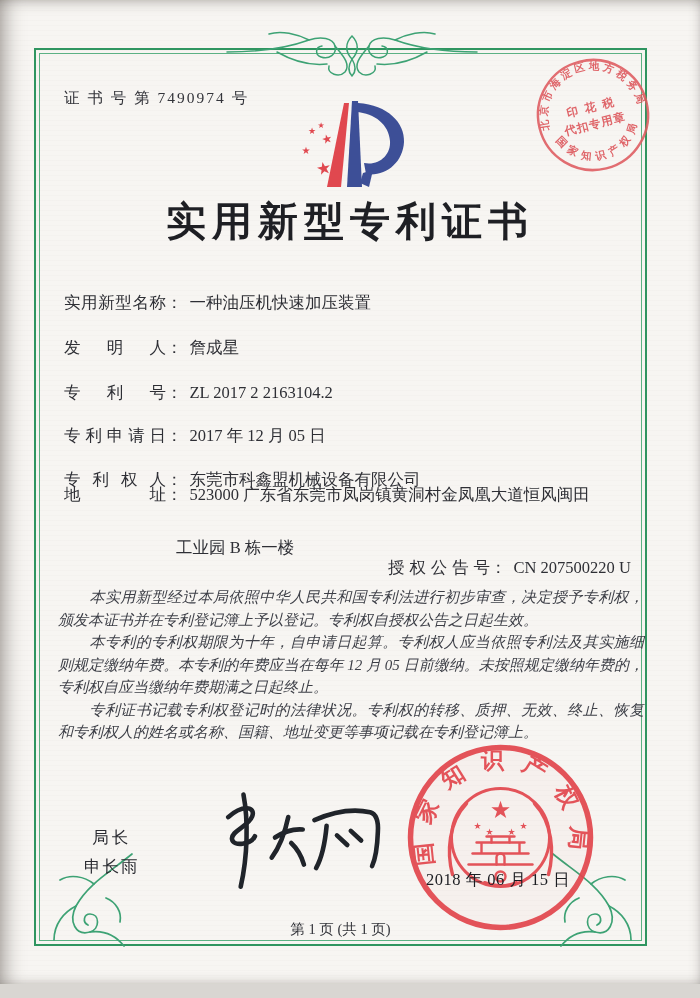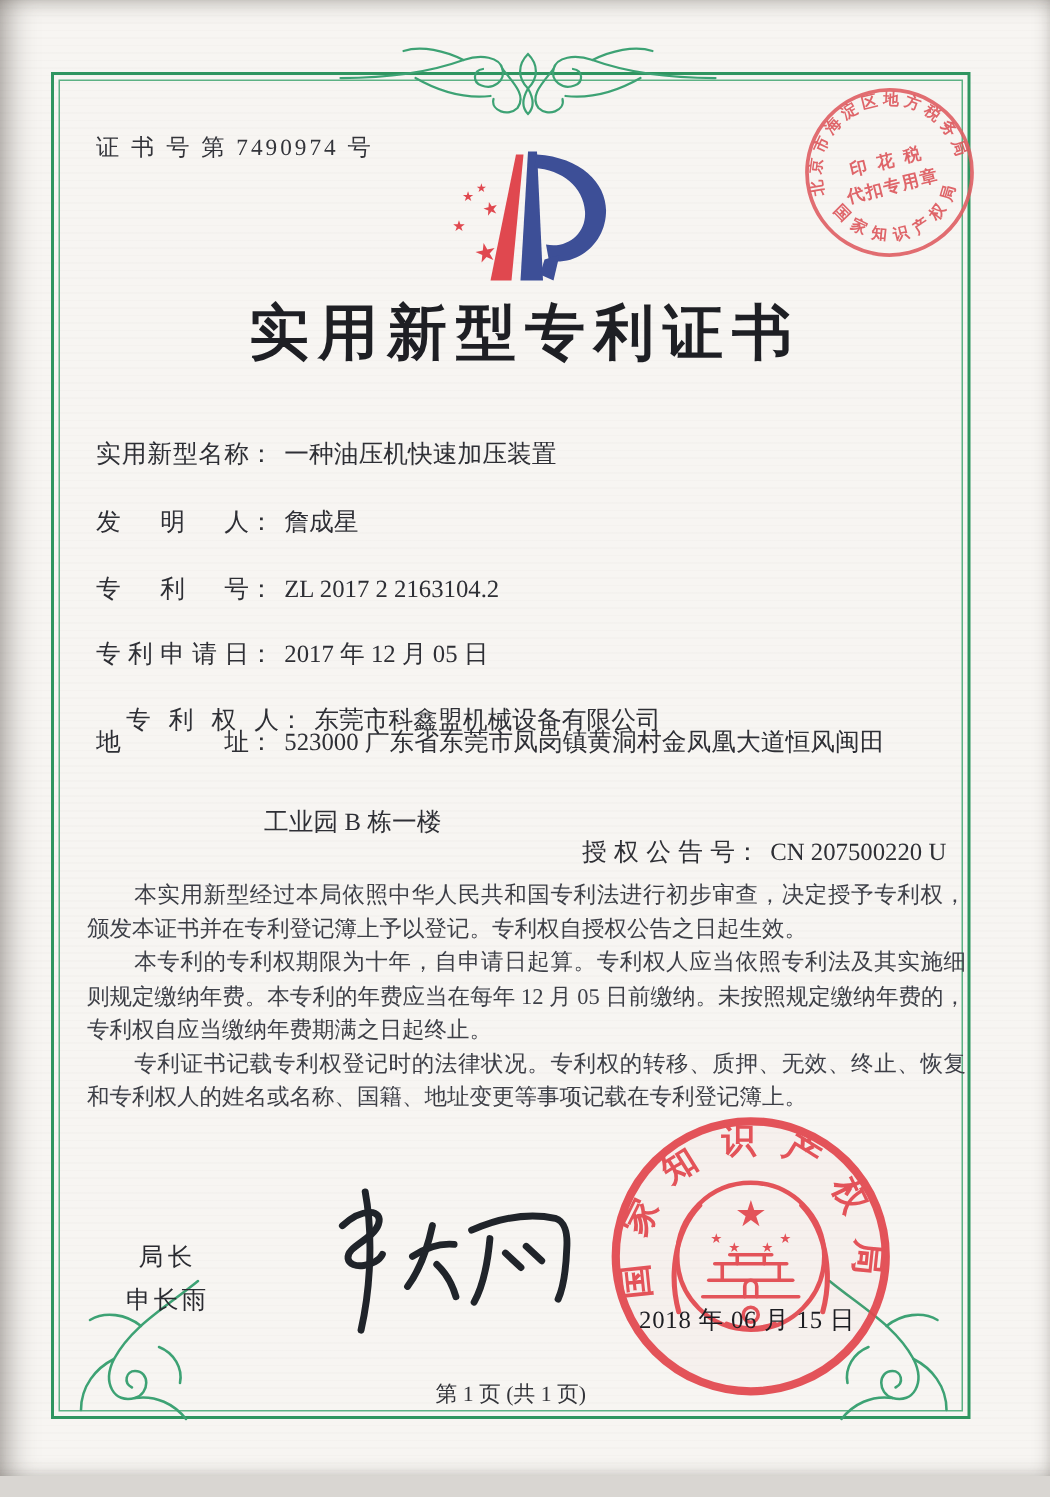--- a/index.html
+++ b/index.html
@@ -21,21 +21,21 @@
   
   .certno{position:absolute;left:64px;top:88px;font-size:15.5px;letter-spacing:2px;color:#33343a;}
   .title{position:absolute;left:0;top:194px;width:100%;text-align:center;font-size:40px;font-weight:bold;letter-spacing:6px;color:#1e1f24;}
   
   .row{position:absolute;left:64px;font-size:16.5px;white-space:nowrap;color:#2e2f35;}
   .flabel{display:inline-block;width:102px;text-align:justify;text-align-last:justify;vertical-align:top;}
   .colon{margin-right:7px;}
   .addr2{position:absolute;left:176px;top:537px;font-size:16.5px;}
   .rowright{position:absolute;left:388px;font-size:16.5px;white-space:nowrap;}
   
-  .paras{position:absolute;left:58px;top:586px;width:586px;font-size:15px;line-height:22.5px;color:#3d3f47;text-align:justify;}
+  .paras{position:absolute;left:58px;top:586px;width:586px;font-size:15px;line-height:22.5px;color:#3d3f47;text-align:justify;font-style:italic;}
   .paras p{margin:0;text-indent:2.1em;}
   
   .dirblock{position:absolute;left:84px;top:827px;font-size:16.5px;letter-spacing:3px;color:#2a2b31;text-align:center;}
   .dirblock .n2{display:block;margin-top:7px;letter-spacing:2px;}
   .sig{position:absolute;left:185px;top:785px;transform:rotate(-2deg);}
   
   .taxseal{position:absolute;left:533px;top:55px;transform:rotate(-14deg);opacity:.88;}
   .offseal{position:absolute;left:403px;top:740px;opacity:.93;}
   .sealdate{position:absolute;left:426px;top:869px;font-size:16.5px;letter-spacing:.5px;color:#1c1d22;z-index:5;}
   .footer{position:absolute;left:34px;top:920px;width:613px;text-align:center;font-size:14.5px;color:#33343a;}
@@ -135,21 +135,21 @@
   </div>
   <div class="row" style="top:337px;">
     <span class="flabel">发明人</span><span class="colon">：</span><span class="fvalue">詹成星</span>
   </div>
   <div class="row" style="top:382px;">
     <span class="flabel">专利号</span><span class="colon">：</span><span class="fvalue">ZL 2017 2 2163104.2</span>
   </div>
   <div class="row" style="top:425px;">
     <span class="flabel">专利申请日</span><span class="colon">：</span><span class="fvalue">2017 年 12 月 05 日</span>
   </div>
-  <div class="row" style="top:469px;margin-left:20px;">
+  <div class="row" style="top:469px;">
     <span class="flabel">专利权人</span><span class="colon">：</span><span class="fvalue">东莞市科鑫盟机械设备有限公司</span>
   </div>
   <div class="row" style="top:484px;">
     <span class="flabel">地址</span><span class="colon">：</span><span class="fvalue">523000 广东省东莞市凤岗镇黄洞村金凤凰大道恒风闽田</span>
   </div>
   <div class="addr2">工业园 B 栋一楼</div>
   <div class="rowright" style="top:557px;">
     <span class="flabel">授权公告号</span><span class="colon">：</span><span class="fvalue">CN 207500220 U</span>
   </div>
 

